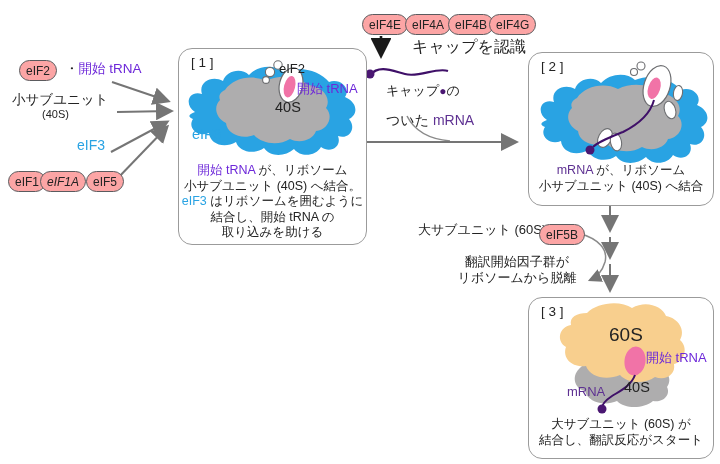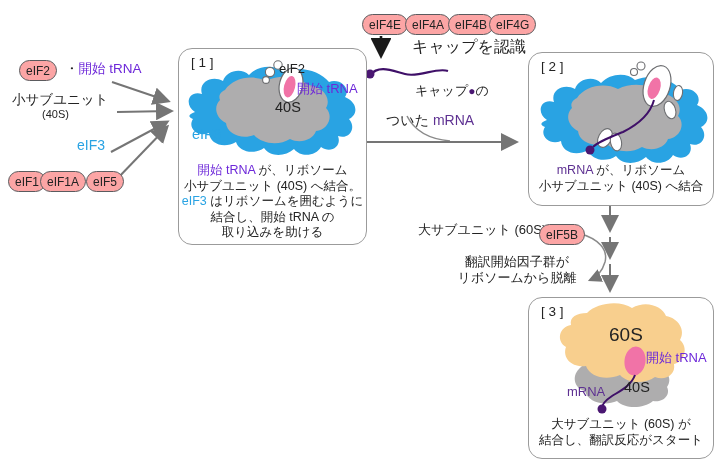--- a/index.html
+++ b/index.html
@@ -58,29 +58,29 @@
   </svg>
 
   <div class="pill" style="left:19px;top:60px;">eIF2</div>
   <div class="t" style="left:65px;top:61px;">
     <span>・</span><span class="pink">開始 tRNA</span>
   </div>
   <div class="t" style="left:12px;top:92px;">小サブユニット</div>
   <div class="t" style="left:42px;top:108px;font-size:11px;">(40S)</div>
   <div class="t cyan" style="left:77px;top:137px;font-size:14px;">eIF3</div>
   <div class="pill" style="left:8px;top:171px;">eIF1</div>
-  <div class="pill" style="left:40px;top:171px;">eIF1A</div>
+  <div class="pill" style="left:40px;top:171px;font-style:italic;">eIF1A</div>
   <div class="pill" style="left:86px;top:171px;">eIF5</div>
 
   <div class="pill" style="left:362px;top:14px;">eIF4E</div>
   <div class="pill" style="left:405px;top:14px;">eIF4A</div>
   <div class="pill" style="left:448px;top:14px;">eIF4B</div>
   <div class="pill" style="left:489px;top:14px;">eIF4G</div>
   <div class="t" style="left:412px;top:38px;font-size:16px;">キャップを認識</div>
-  <div class="t" style="left:386px;top:84px;font-size:13px;margin-left:29px;">
+  <div class="t" style="left:386px;top:84px;font-size:13px;">
     <span>キャップ</span><span class="capdot">●</span><span>の</span>
   </div>
   <div class="t" style="left:386px;top:112px;font-size:14px;">
     <span>ついた </span><span class="purple">mRNA</span>
   </div>
 
   <div class="stepbox" style="left:178px;top:48px;width:187px;height:195px;">
     <div class="idx">[ 1 ]</div>
     <svg class="g" width="187" height="112" viewBox="0 0 187 112">
       <path d="M16,63 C5,56 9,41 23,45 C19,33 33,26 44,32 C47,22 62,18 70,26 C79,16 96,15 104,23 C121,16 141,22 150,33 C161,29 172,39 166,48 C178,53 180,65 170,70 C178,79 170,91 159,87 C163,97 152,105 142,98 C137,107 122,109 115,100 C106,108 91,108 85,99 C75,106 60,103 57,93 C45,100 31,95 30,84 C19,89 8,79 14,70 C8,68 10,65 16,63 Z" fill="#29a3e3"></path>

